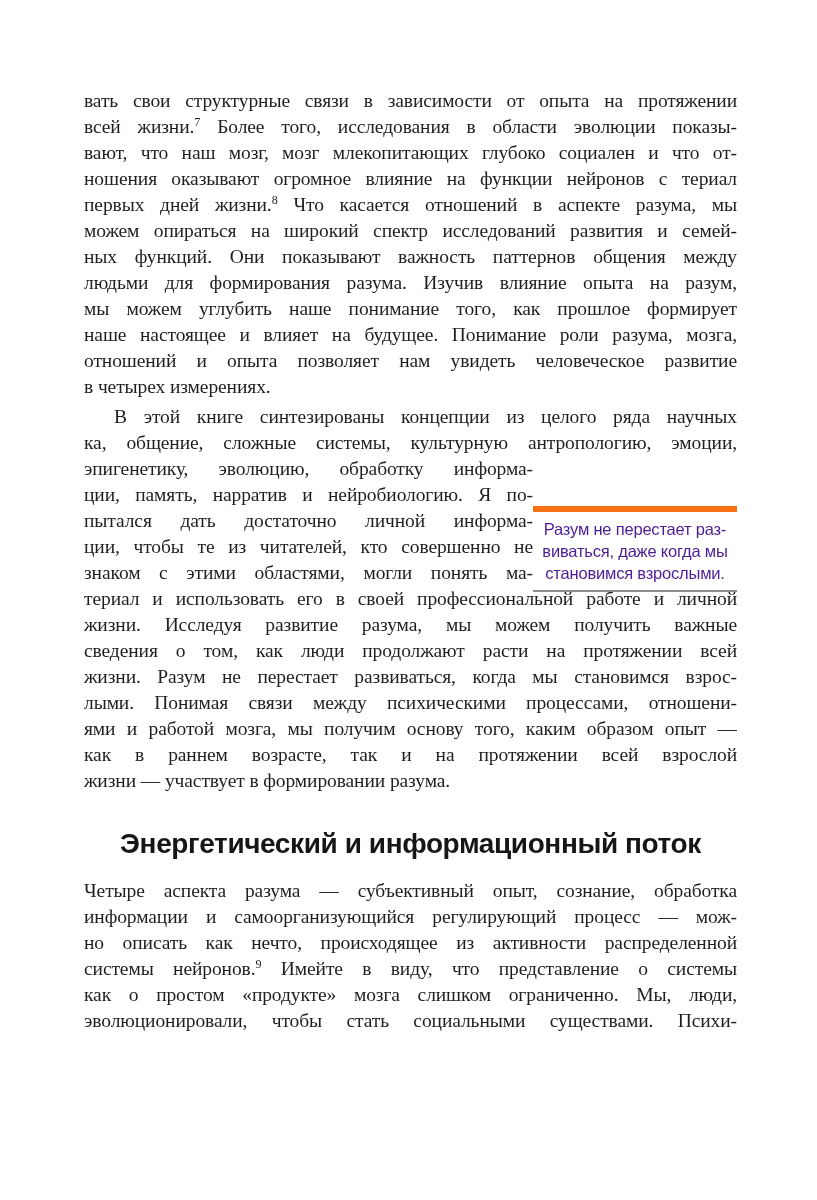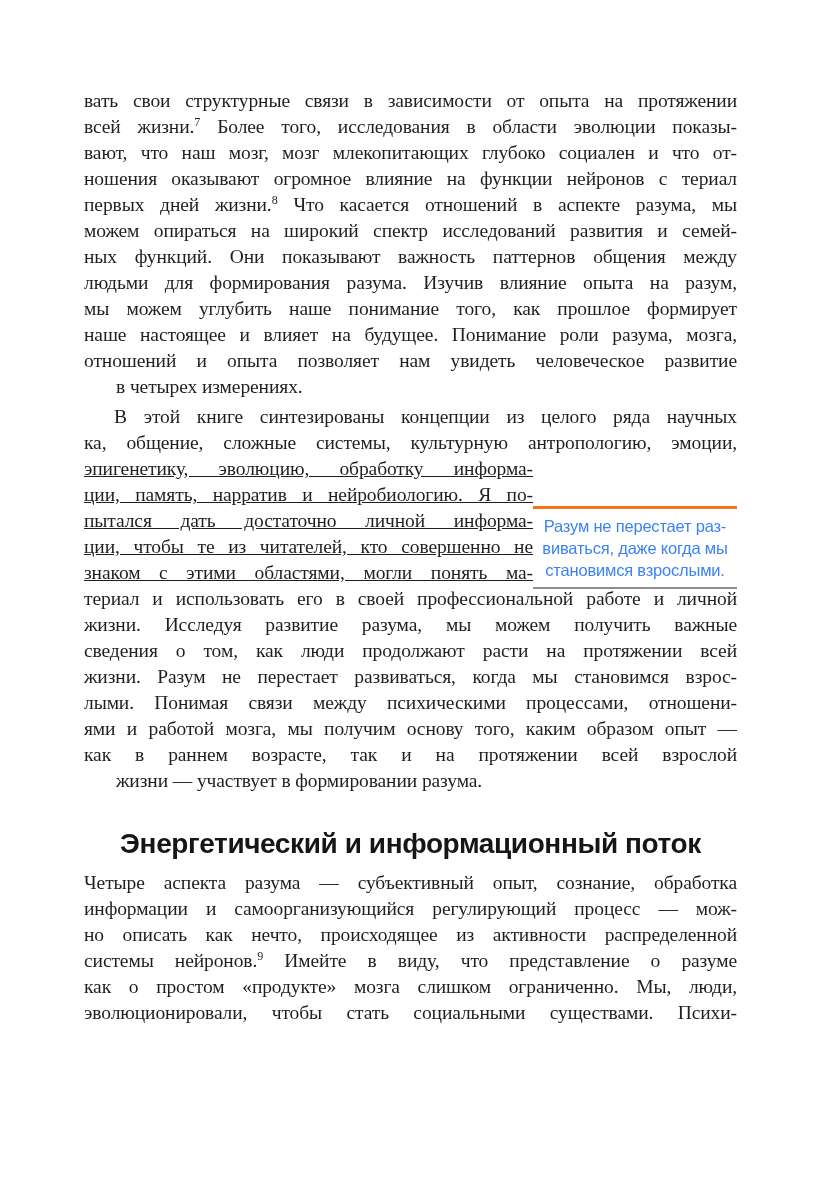--- a/index.html
+++ b/index.html
@@ -16,42 +16,42 @@
     font-size:19.5px;letter-spacing:-0.1px;
   }
   .para{margin:0;}
   .para2{position:relative;margin-top:4px;}
   .ln{
     text-align:justify;
     text-align-last:justify;
     height:26px;line-height:26px;
     overflow:hidden;
   }
-  .ln.last{text-align-last:left;margin-left:32px;}
-  .ln.s{padding-right:204px;text-decoration:underline;}
+  .ln.last{text-align-last:left;}
+  .ln.s{padding-right:204px;}
   .ln.ind{text-indent:30px;}
   sup{
     font-size:12px;line-height:0;vertical-align:7px;letter-spacing:0;
   }
   .pullquote{
     position:absolute;top:102px;right:0;width:200px;
-    border-top:3px solid #f97316;border-bottom:2px solid #8e8e8e;
+    border-top:6px solid #f97316;border-bottom:2px solid #8e8e8e;
     padding:6px 2px;
     font-family:"Liberation Sans","DejaVu Sans",sans-serif;
     font-size:16.5px;line-height:22px;letter-spacing:-0.2px;
-    text-align:center;color:#3b82f6;
+    text-align:center;color:#4c1d95;
   }
   .pq-line{height:22px;overflow:hidden;}
   .section-heading{
     margin:32px 0 0 0;
     font-family:"Liberation Sans","DejaVu Sans",sans-serif;
     font-weight:bold;font-size:28px;line-height:36px;
     letter-spacing:-0.4px;text-align:center;color:#161616;
   }
-  .para3{margin-top:8px;}
+  .para3{margin-top:16px;}
   .footer{
     position:absolute;left:84px;top:1082px;width:653px;
     display:flex;justify-content:flex-end;align-items:flex-start;gap:44px;
     font-family:"Liberation Sans","DejaVu Sans",sans-serif;
   }
   .footer-chapter{font-size:16px;color:#3e3e3e;letter-spacing:-0.2px;}
   .footer-pagenum{font-size:20px;color:#0369a1;}
 </style>
 </head>
 <body>
@@ -96,21 +96,21 @@
       <div class="ln">как в раннем возрасте, так и на протяжении всей взрослой</div>
       <div class="ln last">жизни — участвует в формировании разума.</div>
     </div>
 
     <h2 class="section-heading">Энергетический и информационный поток</h2>
 
     <div class="para para3">
       <div class="ln">Четыре аспекта разума — субъективный опыт, сознание, обработка</div>
       <div class="ln">информации и самоорганизующийся регулирующий процесс — мож-</div>
       <div class="ln">но описать как нечто, происходящее из активности распределенной</div>
-      <div class="ln"><span>системы нейронов.</span><sup>9</sup><span> Имейте в виду, что представление о разуме</span></div>
+      <div class="ln"><span>системы нейронов.</span><sup>9</sup><span> Имейте в виду, что представление о системы</span></div>
       <div class="ln">как о простом «продукте» мозга слишком ограниченно. Мы, люди,</div>
       <div class="ln">эволюционировали, чтобы стать социальными существами. Психи-</div>
     </div>
 
   </div>
 
   <div class="footer">
     <span class="footer-chapter">Вступление. «Что вообще такое разум?»</span>
     <span class="footer-pagenum">29</span>
   </div>

